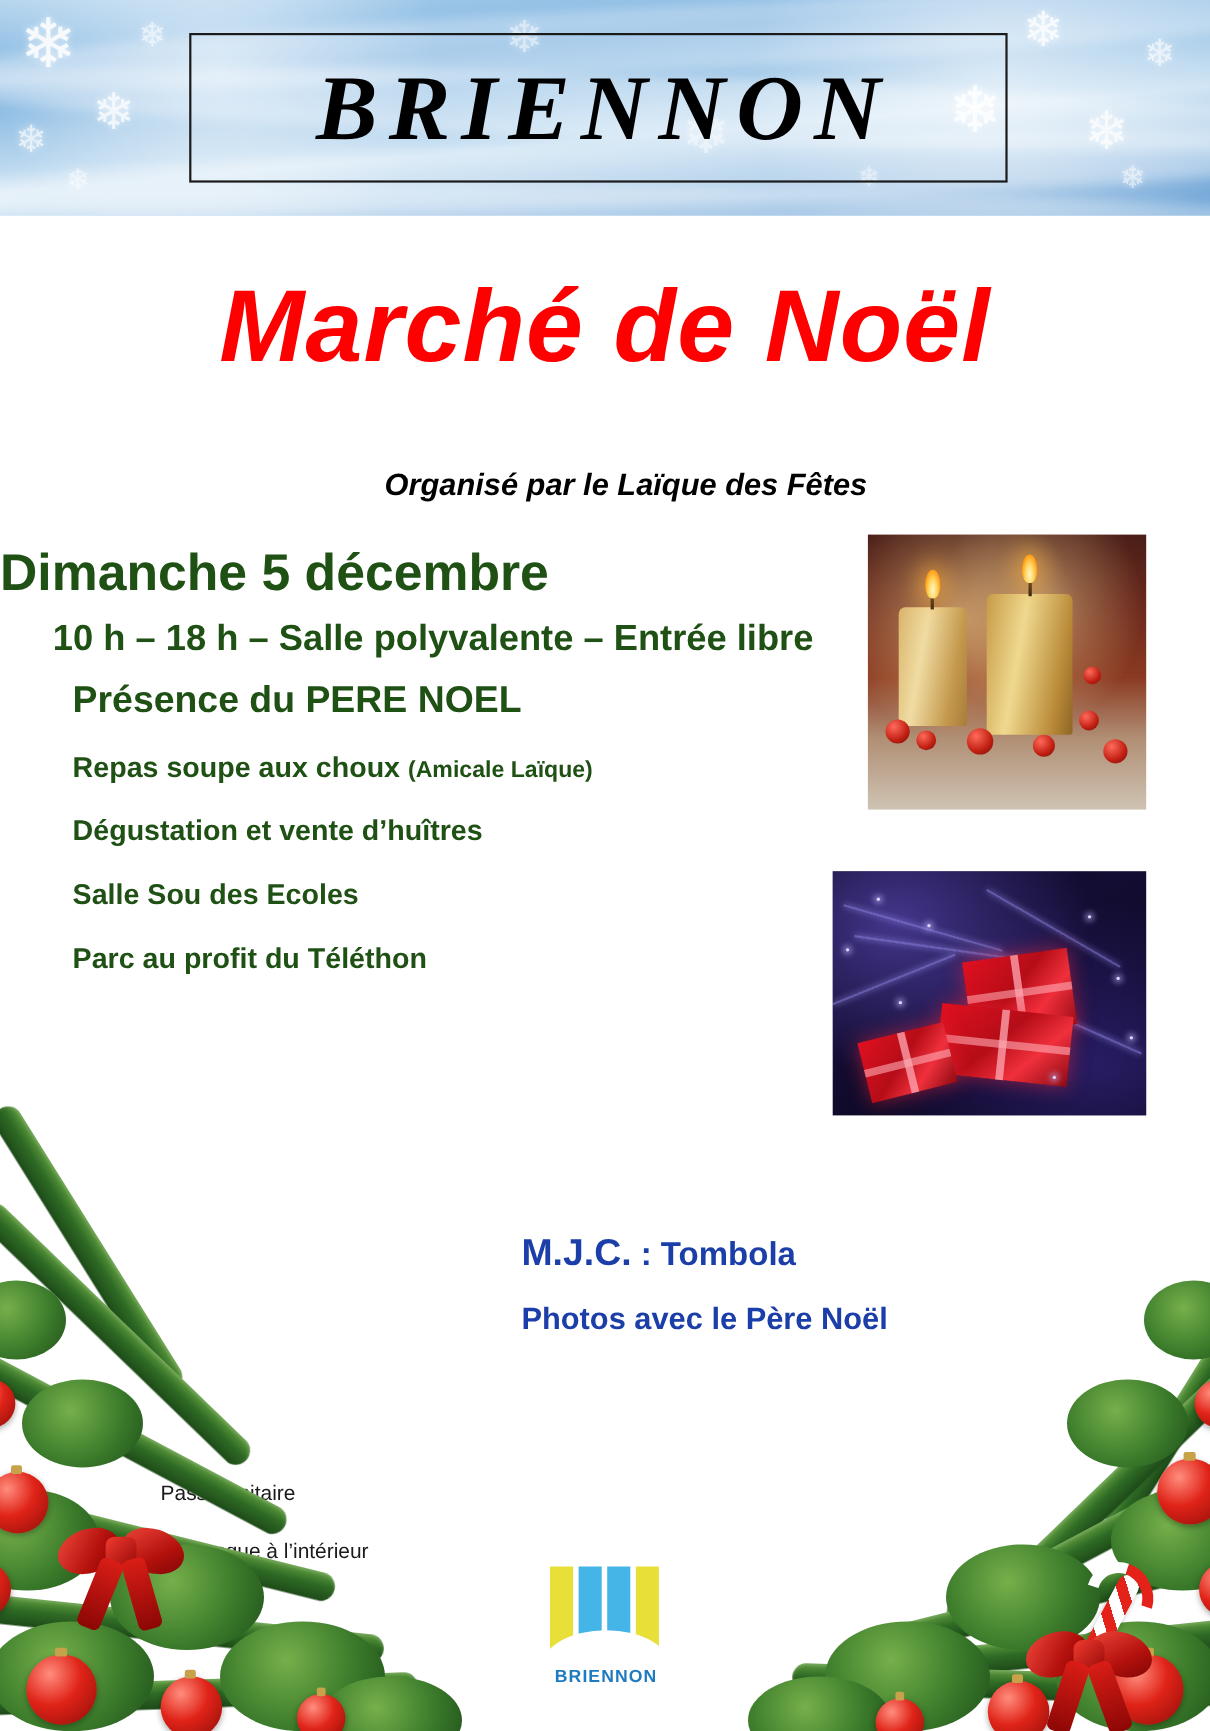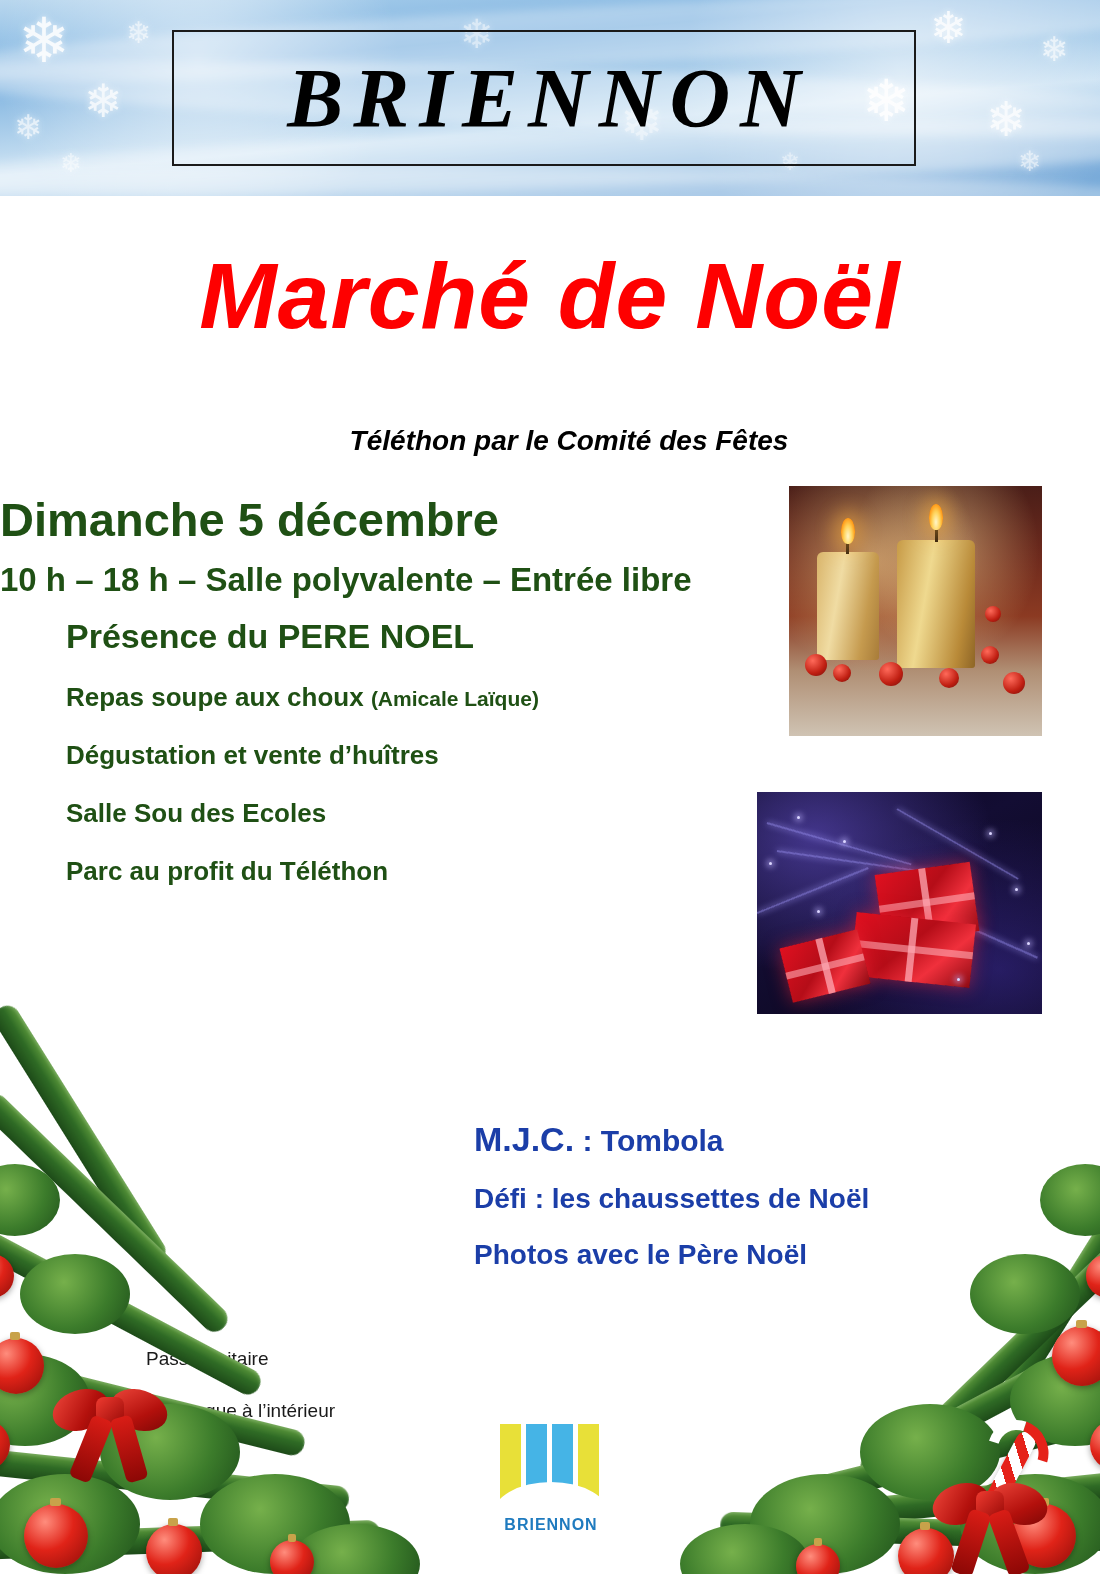--- a/index.html
+++ b/index.html
@@ -109,20 +109,21 @@
     font-weight: bold;
     color: #1f5014;
     margin: 0 0 14px 0;
     letter-spacing: 0px;
   }
   .line-hours {
     font-size: 33px;
     font-weight: bold;
     color: #1f5014;
     margin: 0 0 18px 0;
+    padding-left: 48px;
   }
   .line-exposants {
     font-size: 36px;
     font-weight: bold;
     color: #1f5014;
     margin: 0 0 14px 0;
   }
   .line-pere-noel {
     font-size: 34px;
     font-weight: bold;
@@ -390,21 +391,21 @@
   <span class="flake" style="left:1040px; top:32px; font-size:34px; opacity:.7;">❄</span>
   <span class="flake" style="left:1018px; top:148px; font-size:28px; opacity:.6;">❄</span>
   <span class="flake" style="left:780px; top:150px; font-size:24px; opacity:.5;">❄</span>
 
   <div class="title-box">
     <span class="town">BRIENNON</span>
   </div>
 </div>
 
 <div class="main-title">Marché de Noël</div>
-<div class="subtitle">Téléthon par le Comité des Fêtes</div>
+<div class="subtitle">Organisé par le Laïque des Fêtes</div>
 
 <div class="info-block">
   <div class="line-date">Dimanche 5 décembre</div>
   <div class="line-hours">10 h – 18 h – Salle polyvalente – Entrée libre</div>
   <div class="line-pere-noel">Présence du PERE NOEL</div>
 
   <div class="sub-list">
     <div class="item">
       <span>Repas soupe aux choux </span><span class="small">(Amicale Laïque)</span>
     </div>
@@ -457,21 +458,20 @@
   <div class="sparkle" style="left:200px; top:186px;"></div>
   <div class="sparkle" style="left:60px; top:118px;"></div>
   <div class="sparkle" style="left:12px; top:70px;"></div>
   <div class="sparkle" style="left:270px; top:150px;"></div>
 </div>
 
 <div class="mjc-block">
   <div class="mjc-line1">
     <span class="big">M.J.C.</span><span> : Tombola</span>
   </div>
-  <div class="mjc-line">Défi : les chaussettes de Noël</div>
   <div class="mjc-line">Photos avec le Père Noël</div>
 </div>
 
 <div class="pass-note">
   <div>Pass Sanitaire</div>
   <div>Et masque à l’intérieur</div>
 </div>
 
 <div class="logo">
   <div class="bars">

